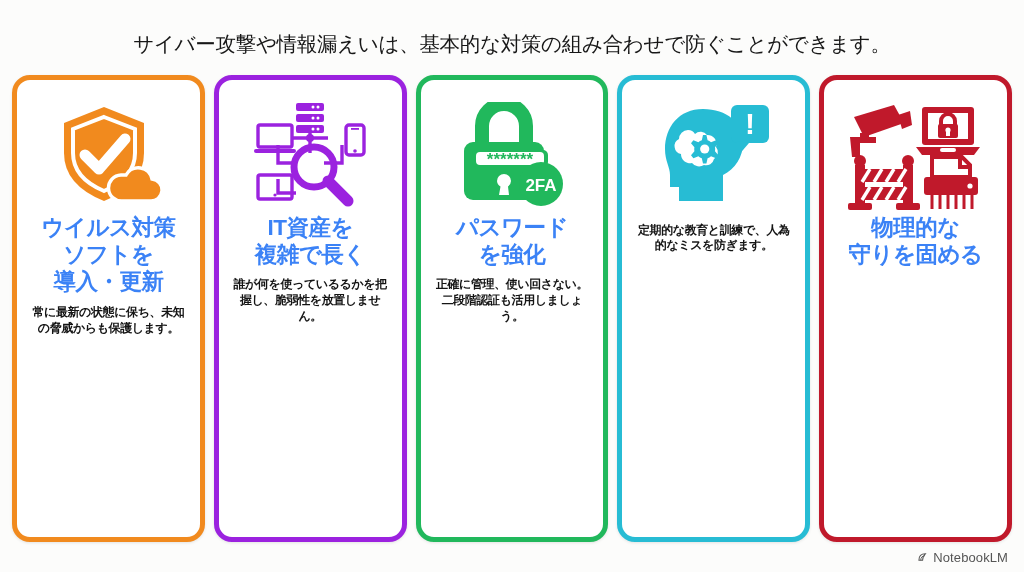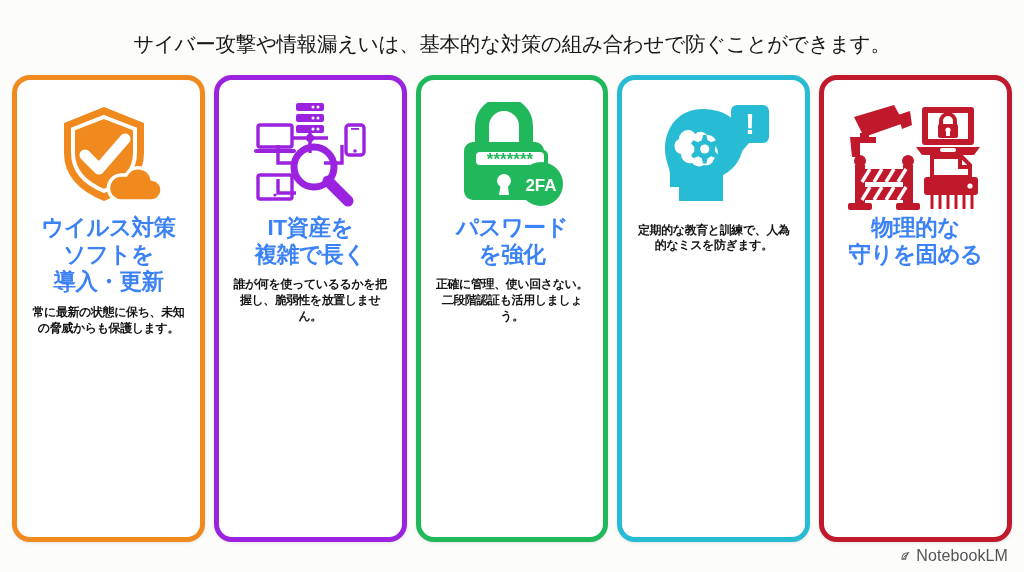--- a/index.html
+++ b/index.html
@@ -112,21 +112,21 @@
   .card.c-red .card-body { margin-top: 14px; }
 
   
   .watermark {
     position: absolute;
     right: 16px;
     bottom: 7px;
     display: flex;
     align-items: center;
     gap: 4px;
-    font-size: 16px;
+    font-size: 13px;
     color: #555555;
     letter-spacing: 0.1px;
   }
   .watermark svg { display: block; }
 </style>
 </head>
 <body>
 
 <div class="poster">
 

